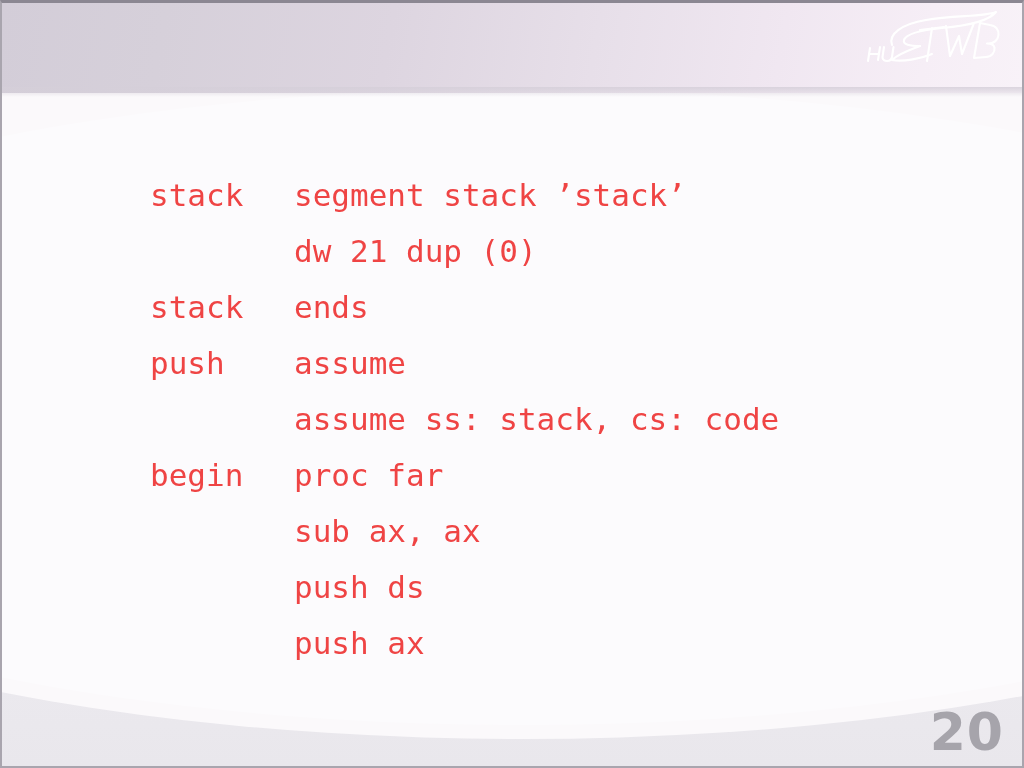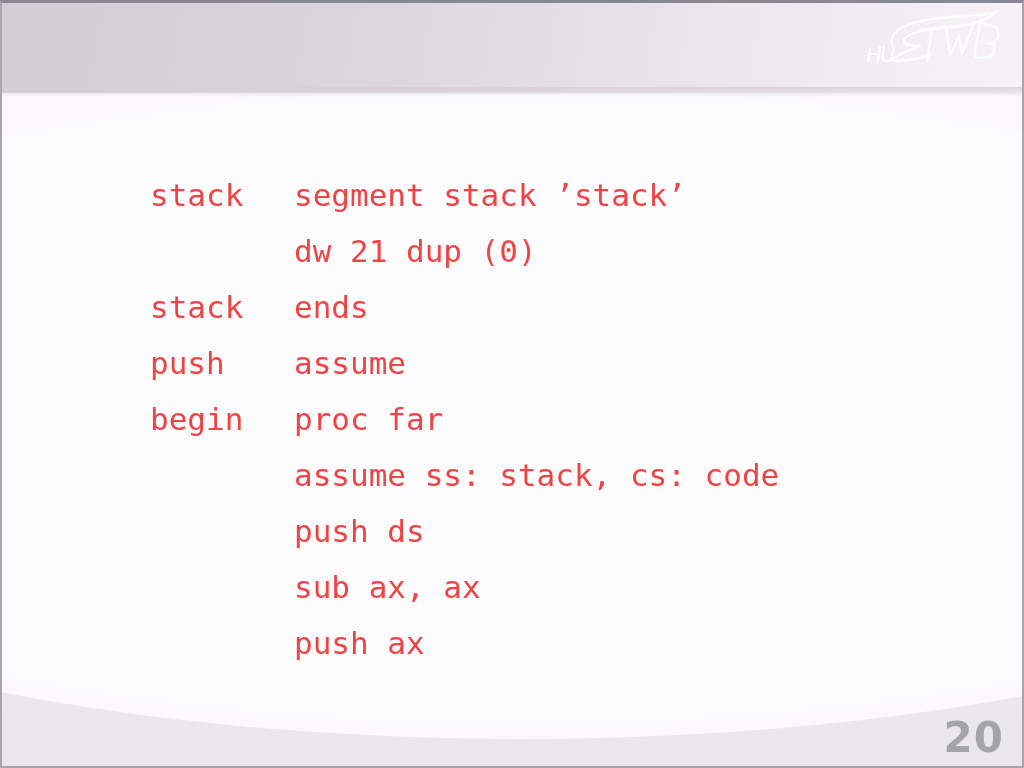--- a/index.html
+++ b/index.html
@@ -129,21 +129,21 @@
     display: inline-block;
     vertical-align: top;
   }
 
   
   .page-number {
     position: absolute;
     right: 18px;
     bottom: 4px;
     font-family: "DejaVu Sans", sans-serif;
-    font-size: 42px;
+    font-size: 52px;
     font-weight: bold;
     color: #a6a4ab;
     letter-spacing: 1px;
   }
 </style>
 </head>
 <body>
 
 <div class="slide">
 
@@ -183,31 +183,31 @@
     <div class="code-line">
       <span class="lbl"></span><span class="txt">dw 21 dup (0)</span>
     </div>
     <div class="code-line">
       <span class="lbl">stack</span><span class="txt">ends</span>
     </div>
     <div class="code-line">
       <span class="lbl">push</span><span class="txt">assume</span>
     </div>
     <div class="code-line">
+      <span class="lbl"></span><span class="txt">assume ss: stack, cs: code</span>
+    </div>
+    <div class="code-line">
       <span class="lbl">begin</span><span class="txt">proc far</span>
     </div>
     <div class="code-line">
-      <span class="lbl"></span><span class="txt">assume ss: stack, cs: code</span>
+      <span class="lbl"></span><span class="txt">sub ax, ax</span>
     </div>
     <div class="code-line">
       <span class="lbl"></span><span class="txt">push ds</span>
     </div>
     <div class="code-line">
-      <span class="lbl"></span><span class="txt">sub ax, ax</span>
-    </div>
-    <div class="code-line">
       <span class="lbl"></span><span class="txt">push ax</span>
     </div>
   </div>
 
   <div class="page-number">20</div>
 
 </div>
 
 </body></html>

